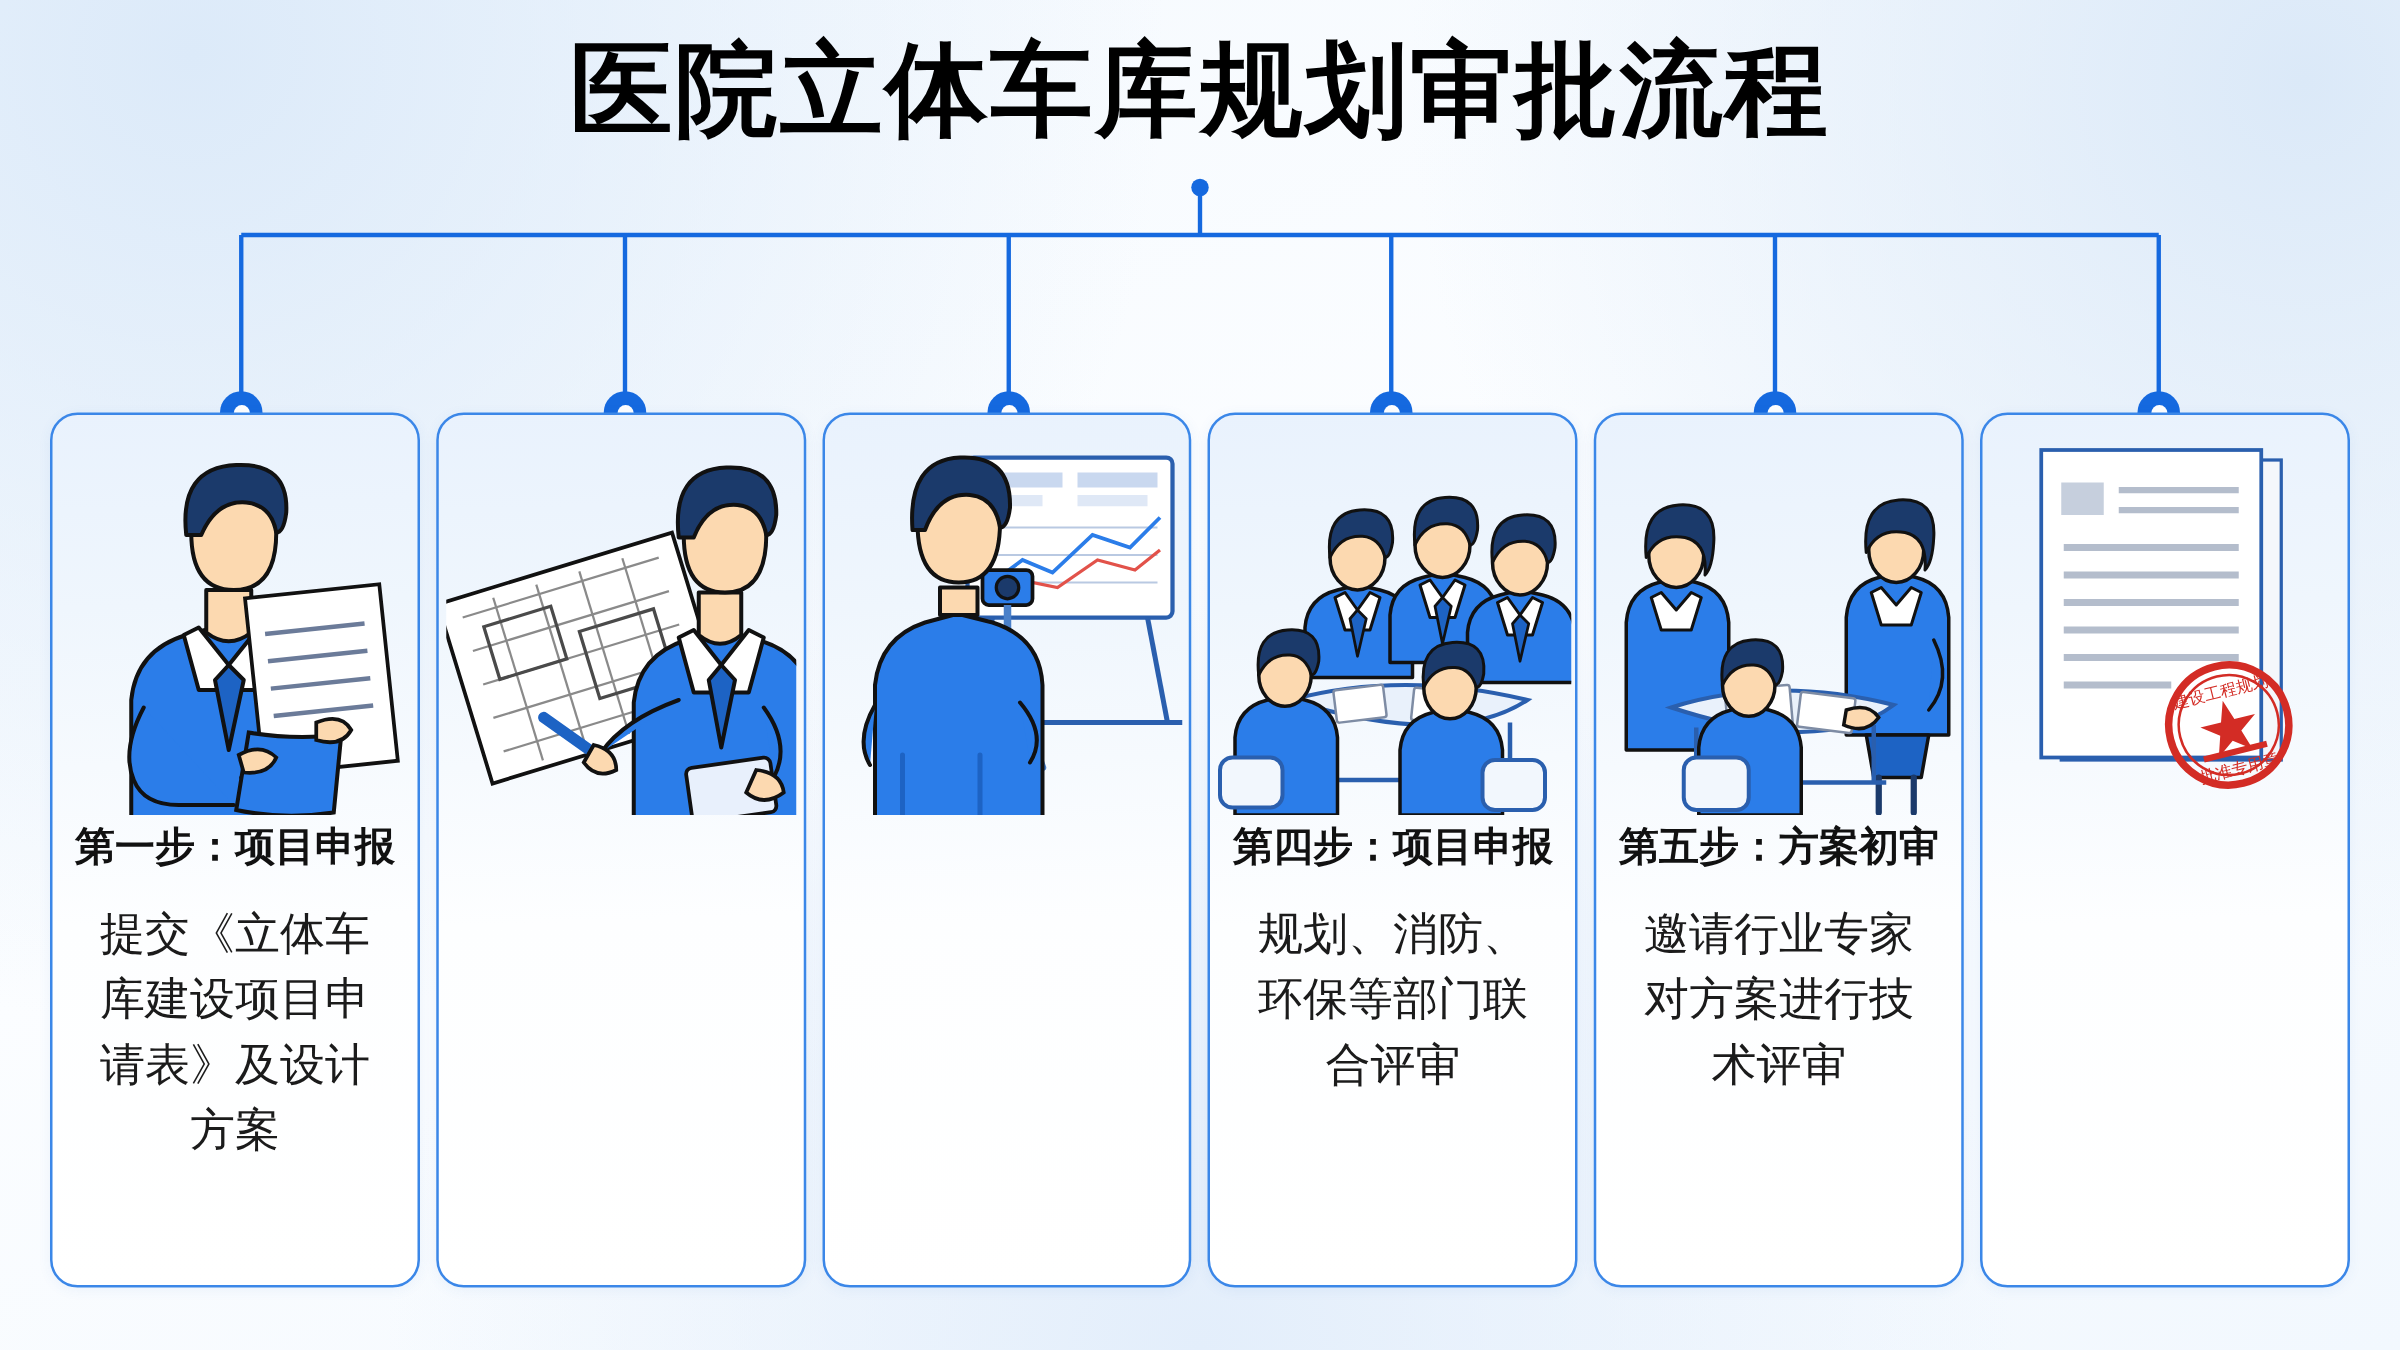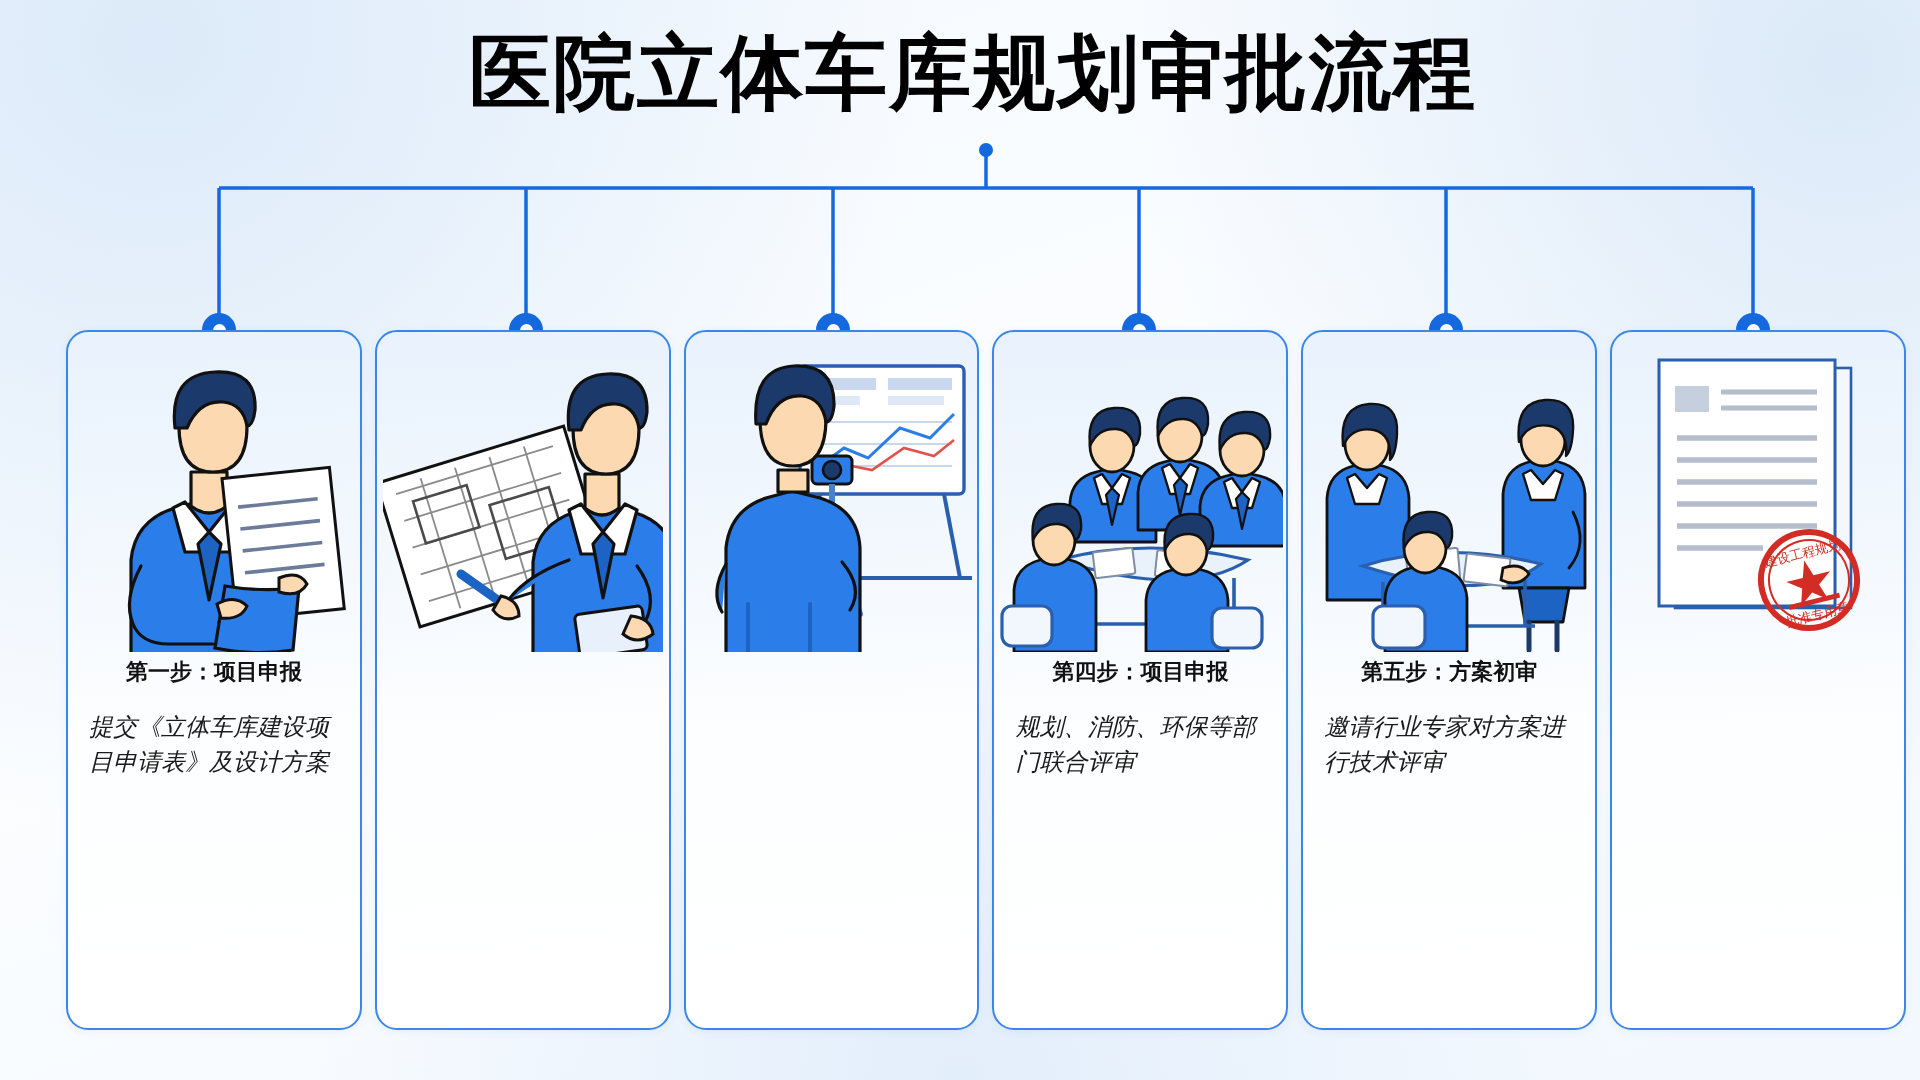--- a/index.html
+++ b/index.html
@@ -6,21 +6,21 @@
   body{
     width:1920px;height:1080px;overflow:hidden;
     font-family:"Liberation Sans","DejaVu Sans",sans-serif;
     background:
       radial-gradient(circle at 8% 4%, #dceaf9 0%, rgba(220,234,249,0) 38%),
       radial-gradient(circle at 96% 6%, #dbe9f8 0%, rgba(219,233,248,0) 34%),
       radial-gradient(circle at 50% 100%, #e3eefb 0%, rgba(227,238,251,0) 45%),
       linear-gradient(160deg,#f4f9fe 0%,#fbfdff 45%,#f2f8fe 100%);
     position:relative;
   }
-  .stage{position:absolute;inset:0;margin-left:26px;}
+  .stage{position:absolute;inset:0;}
 
   
   .title{
     position:absolute;top:30px;left:0;width:100%;
     text-align:center;
     font-size:82px;line-height:1.05;font-weight:bold;
     color:#000;letter-spacing:2px;
     white-space:nowrap;
   }
 
@@ -46,30 +46,29 @@
     height:320px;position:relative;flex:none;
     display:flex;align-items:flex-end;justify-content:center;
   }
   .art svg{display:block;}
   .txt{
     flex:1;display:flex;flex-direction:column;
     align-items:center;
     padding:6px 14px 0 14px;
   }
   .step-title{
-    font-size:22px;font-weight:bold;color:#111;
+    font-size:32px;font-weight:bold;color:#111;
     line-height:1.1;text-align:center;white-space:nowrap;
     margin-top:2px;
   }
   .step-desc{
     margin-top:26px;
-    font-size:24px;line-height:1.45;color:#1b1b1b;
-    text-align:left;font-weight:400;
+    font-size:36px;line-height:1.45;color:#1b1b1b;
+    text-align:center;font-weight:400;
     max-width:250px;
-    font-style:italic;
   }
 
   
   .node{
     position:absolute;width:34px;height:34px;border-radius:50%;
     background:#1569df;
     display:flex;align-items:center;justify-content:center;
     box-shadow:0 0 0 0 rgba(0,0,0,0);
   }
   .node i{display:block;width:13px;height:13px;border-radius:50%;background:#fff;}

